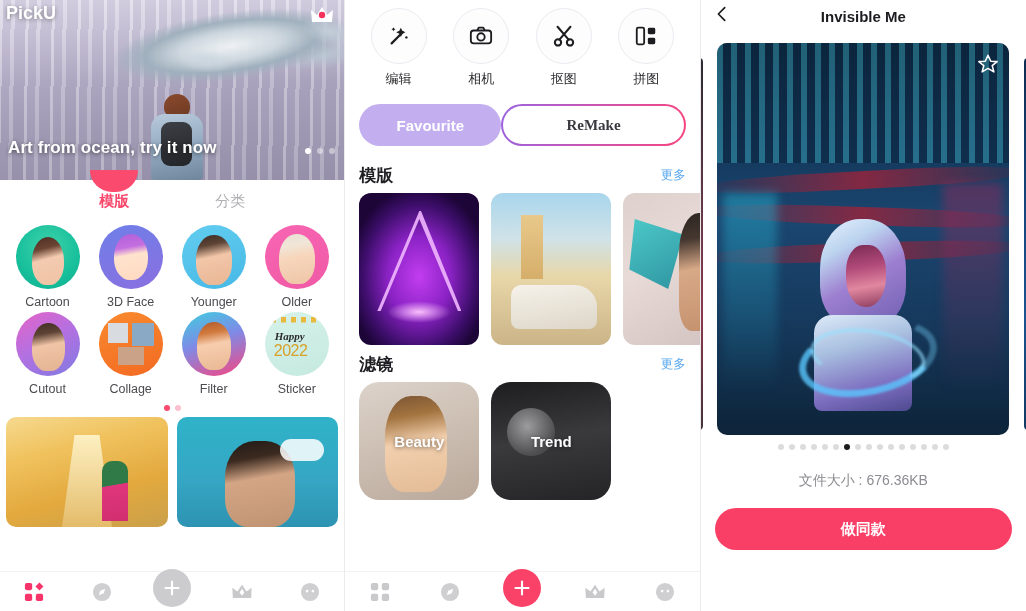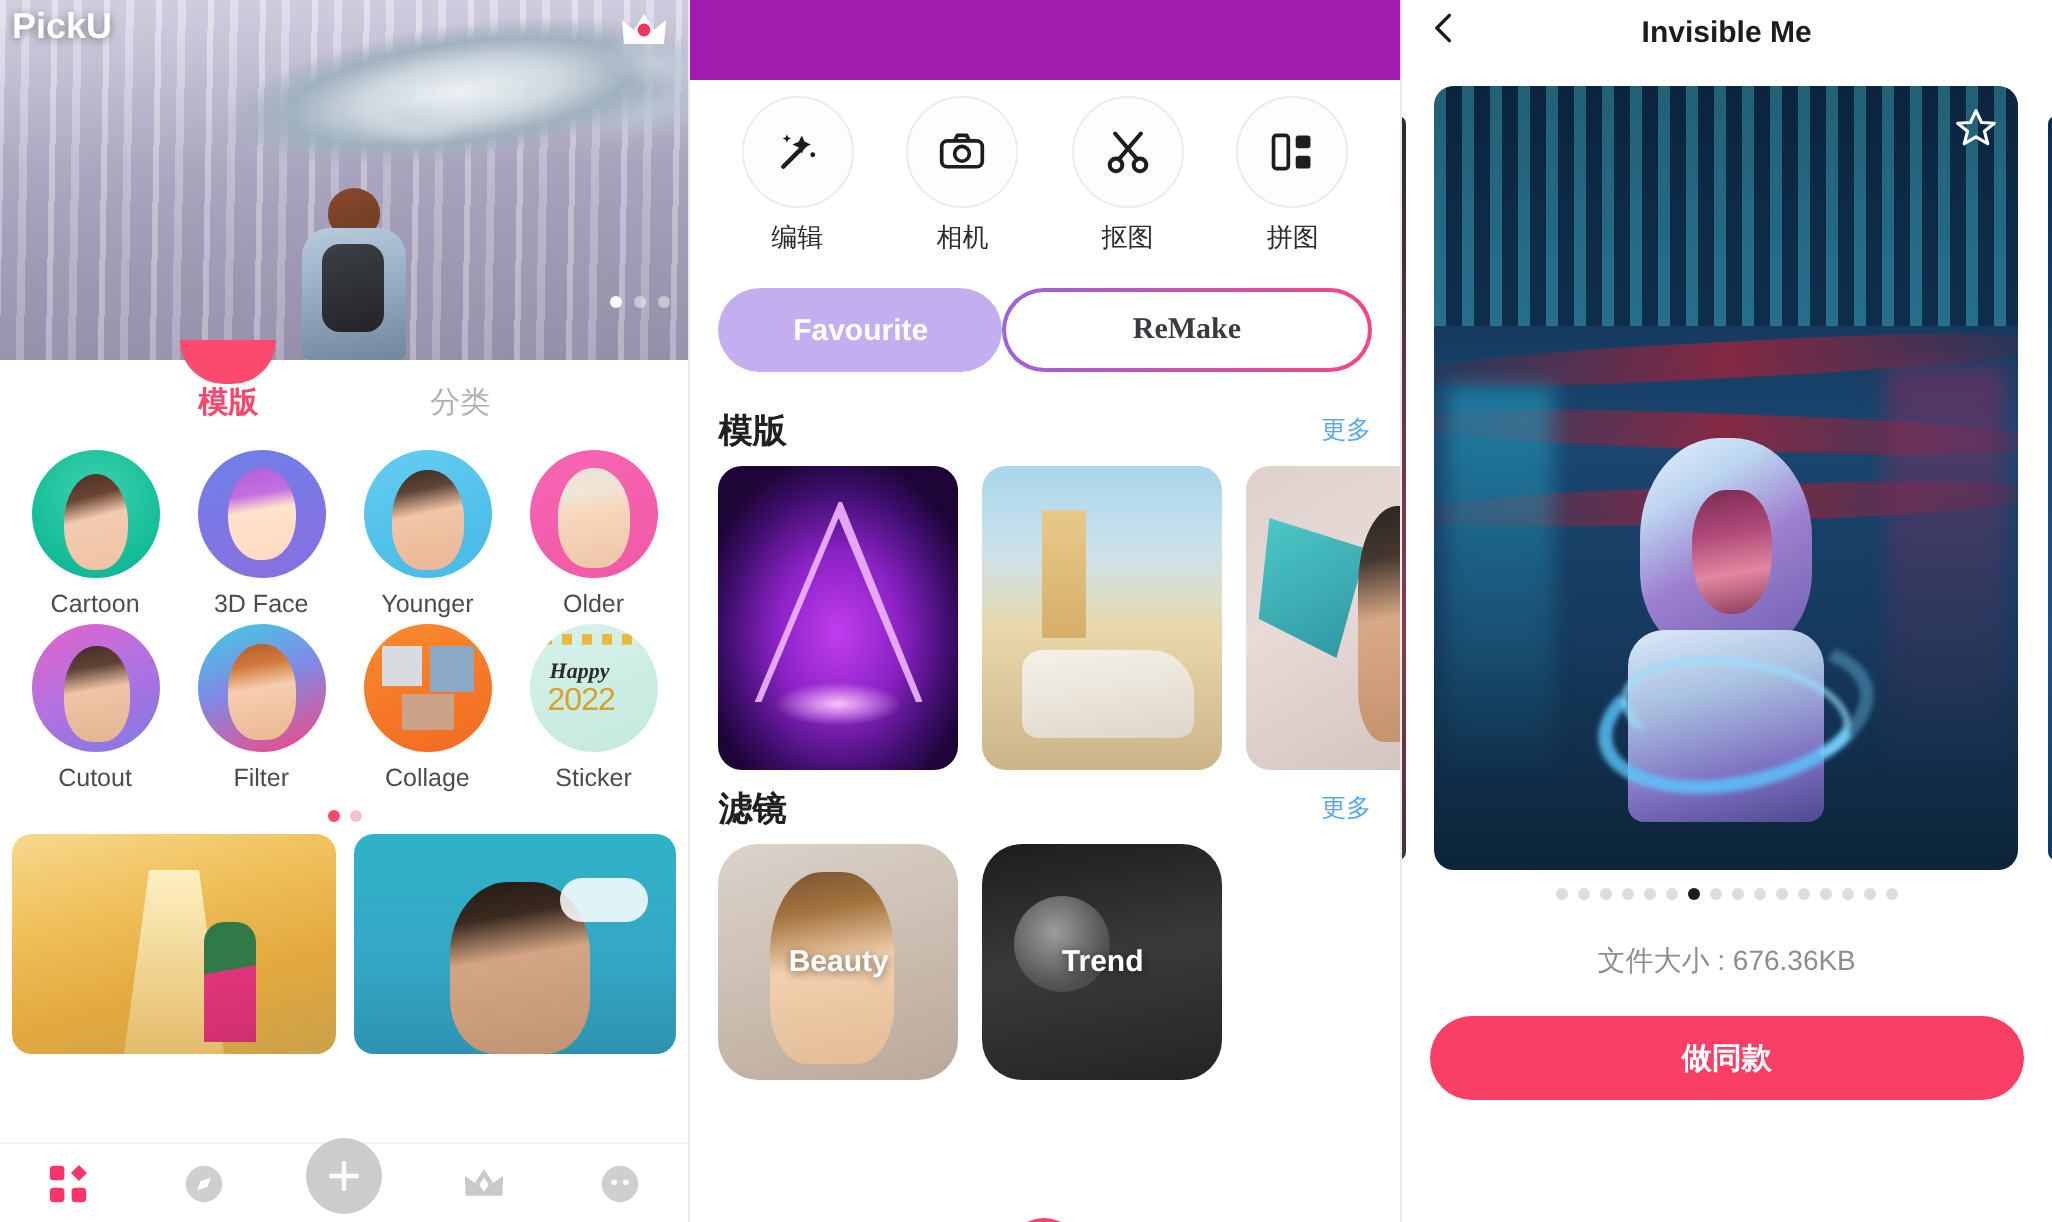--- a/index.html
+++ b/index.html
@@ -1,18 +1,18 @@
 <!DOCTYPE html>
 <html><head>
 <meta charset="utf-8">
 <style>
   * { margin:0; padding:0; box-sizing:border-box; }
   html,body { width:1026px; height:611px; overflow:hidden; background:#fff;
     font-family:"Liberation Sans","DejaVu Sans",sans-serif; }
-  #app { position:relative; width:1026px; height:611px; display:flex; background:#a21caf; }
+  #app { position:relative; width:1026px; height:611px; display:flex; background:#a21caf;align-items:flex-end; }
 
   
   .panel { position:relative; height:611px; overflow:hidden; background:#fff; }
   #panel1 { width:345px; }
   #panel2 { width:355px;margin-top:40px; }
   #panel3 { width:326px; }
 
   
   .banner { position:relative; width:345px; height:180px; overflow:hidden;
     background:linear-gradient(170deg,#cdc7dc 0%,#b8b2cb 35%,#a9a3bd 60%,#9f99b4 100%); }
@@ -224,20 +224,21 @@
           <div class="body"></div>
           <div class="pack"></div>
       </div>
       <div class="app-logo">PickU</div>
       <div class="crown-badge">
         <svg viewBox="0 0 26 22" width="26" height="22">
           <path d="M3 18 L2 6 L8 11 L13 3 L18 11 L24 6 L23 18 Z" fill="#ffffff"></path>
           <circle cx="13" cy="11" r="3.2" fill="#f5325c"></circle>
         </svg>
       </div>
+      <div class="banner-title">Art from ocean, try it now</div>
       <div class="banner-dots">
         <i class="on"></i>
           <i></i>
           <i></i>
       </div>
     </div>
 
     <div class="p1tabs">
       <div class="p1tab active">
         <span>模版</span>
@@ -262,26 +263,26 @@
       </div>
       <div class="circ-cell">
         <div class="circ c-older"></div>
         <div class="circ-label">Older</div>
       </div>
       <div class="circ-cell">
         <div class="circ c-cutout"></div>
         <div class="circ-label">Cutout</div>
       </div>
       <div class="circ-cell">
+        <div class="circ c-collage"></div>
+        <div class="circ-label">Collage</div>
+      </div>
+      <div class="circ-cell">
         <div class="circ c-filter"></div>
         <div class="circ-label">Filter</div>
-      </div>
-      <div class="circ-cell">
-        <div class="circ c-collage"></div>
-        <div class="circ-label">Collage</div>
       </div>
       <div class="circ-cell">
         <div class="circ c-sticker">
           <span class="bunting"></span>
           <span class="happy">Happy</span>
           <span class="yr">2022</span>
         </div>
         <div class="circ-label">Sticker</div>
       </div>
     </div>

